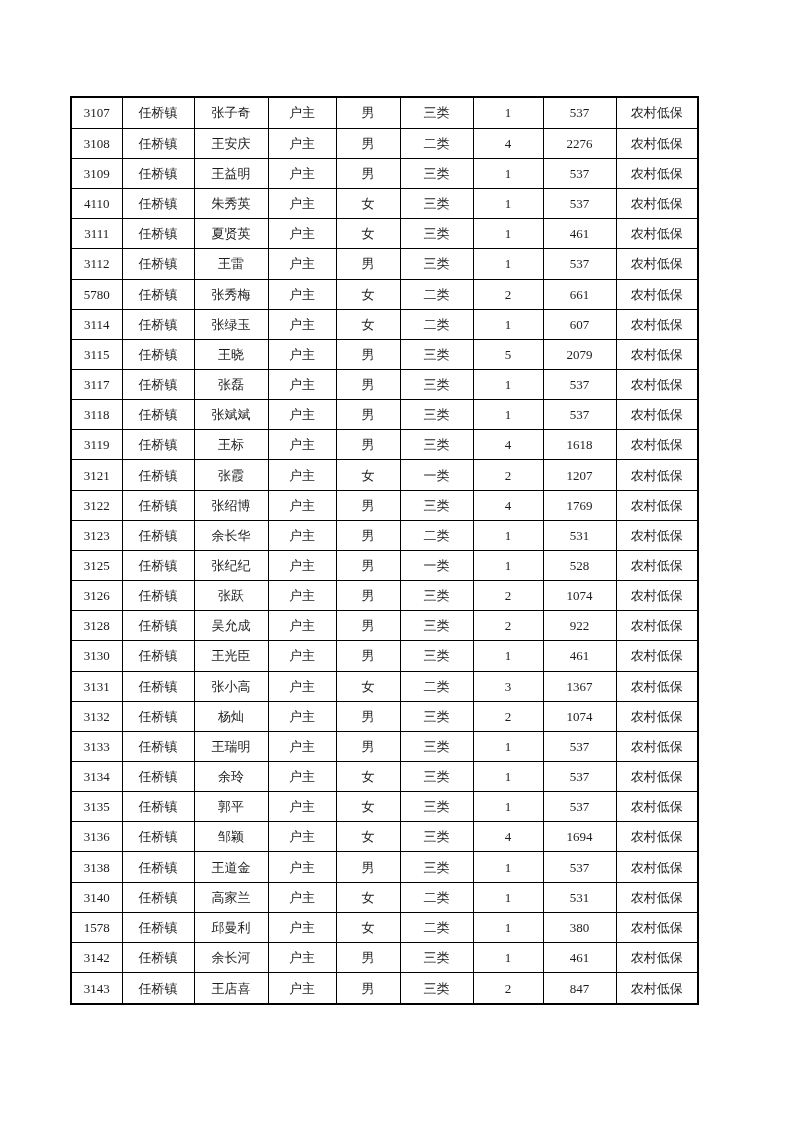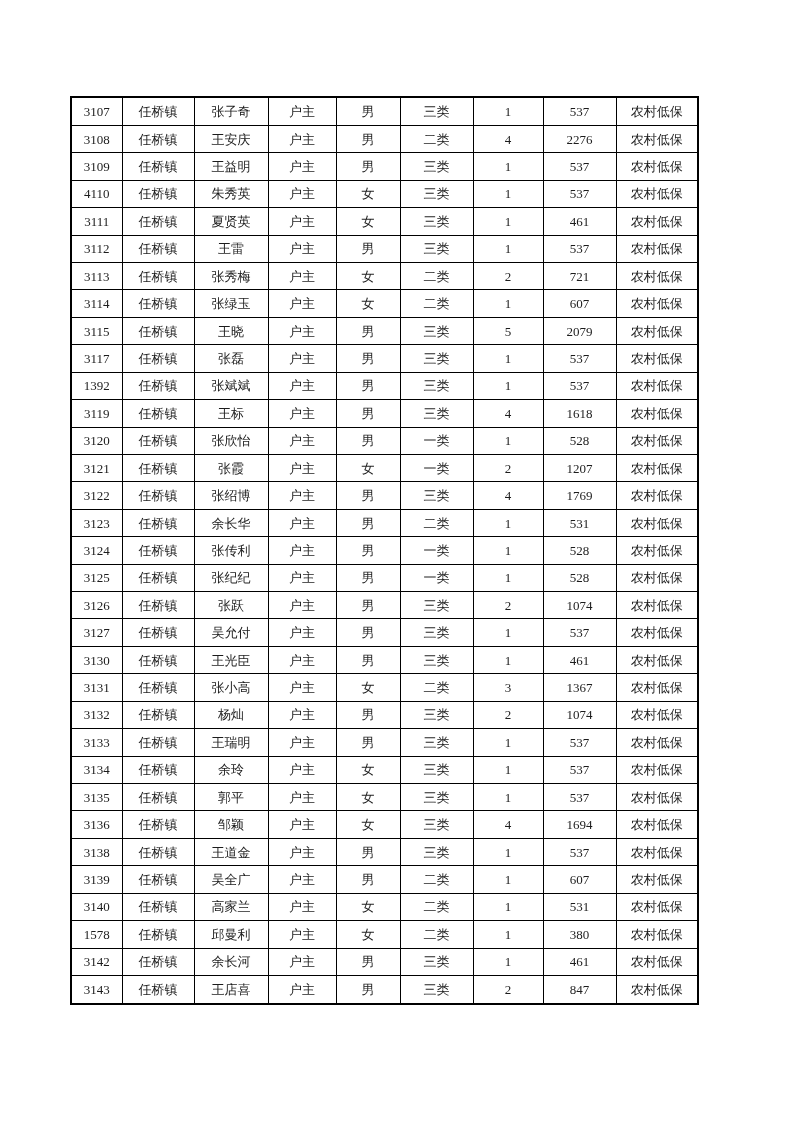--- a/index.html
+++ b/index.html
@@ -123,28 +123,28 @@
           <td>任桥镇</td>
           <td>王雷</td>
           <td>户主</td>
           <td>男</td>
           <td>三类</td>
           <td>1</td>
           <td>537</td>
           <td>农村低保</td>
         </tr>
         <tr>
-          <td>3113</td>
+          <td>5780</td>
           <td>任桥镇</td>
           <td>张秀梅</td>
           <td>户主</td>
           <td>女</td>
           <td>二类</td>
           <td>2</td>
-          <td>721</td>
+          <td>661</td>
           <td>农村低保</td>
         </tr>
         <tr>
           <td>3114</td>
           <td>任桥镇</td>
           <td>张绿玉</td>
           <td>户主</td>
           <td>女</td>
           <td>二类</td>
           <td>1</td>
@@ -167,21 +167,21 @@
           <td>任桥镇</td>
           <td>张磊</td>
           <td>户主</td>
           <td>男</td>
           <td>三类</td>
           <td>1</td>
           <td>537</td>
           <td>农村低保</td>
         </tr>
         <tr>
-          <td>1392</td>
+          <td>3118</td>
           <td>任桥镇</td>
           <td>张斌斌</td>
           <td>户主</td>
           <td>男</td>
           <td>三类</td>
           <td>1</td>
           <td>537</td>
           <td>农村低保</td>
         </tr>
         <tr>
@@ -189,31 +189,20 @@
           <td>任桥镇</td>
           <td>王标</td>
           <td>户主</td>
           <td>男</td>
           <td>三类</td>
           <td>4</td>
           <td>1618</td>
           <td>农村低保</td>
         </tr>
         <tr>
-          <td>3120</td>
-          <td>任桥镇</td>
-          <td>张欣怡</td>
-          <td>户主</td>
-          <td>男</td>
-          <td>一类</td>
-          <td>1</td>
-          <td>528</td>
-          <td>农村低保</td>
-        </tr>
-        <tr>
           <td>3121</td>
           <td>任桥镇</td>
           <td>张霞</td>
           <td>户主</td>
           <td>女</td>
           <td>一类</td>
           <td>2</td>
           <td>1207</td>
           <td>农村低保</td>
         </tr>
@@ -233,61 +222,50 @@
           <td>任桥镇</td>
           <td>余长华</td>
           <td>户主</td>
           <td>男</td>
           <td>二类</td>
           <td>1</td>
           <td>531</td>
           <td>农村低保</td>
         </tr>
         <tr>
-          <td>3124</td>
-          <td>任桥镇</td>
-          <td>张传利</td>
+          <td>3125</td>
+          <td>任桥镇</td>
+          <td>张纪纪</td>
           <td>户主</td>
           <td>男</td>
           <td>一类</td>
           <td>1</td>
           <td>528</td>
           <td>农村低保</td>
         </tr>
         <tr>
-          <td>3125</td>
-          <td>任桥镇</td>
-          <td>张纪纪</td>
-          <td>户主</td>
-          <td>男</td>
-          <td>一类</td>
-          <td>1</td>
-          <td>528</td>
-          <td>农村低保</td>
-        </tr>
-        <tr>
           <td>3126</td>
           <td>任桥镇</td>
           <td>张跃</td>
           <td>户主</td>
           <td>男</td>
           <td>三类</td>
           <td>2</td>
           <td>1074</td>
           <td>农村低保</td>
         </tr>
         <tr>
-          <td>3127</td>
-          <td>任桥镇</td>
-          <td>吴允付</td>
-          <td>户主</td>
-          <td>男</td>
-          <td>三类</td>
-          <td>1</td>
-          <td>537</td>
+          <td>3128</td>
+          <td>任桥镇</td>
+          <td>吴允成</td>
+          <td>户主</td>
+          <td>男</td>
+          <td>三类</td>
+          <td>2</td>
+          <td>922</td>
           <td>农村低保</td>
         </tr>
         <tr>
           <td>3130</td>
           <td>任桥镇</td>
           <td>王光臣</td>
           <td>户主</td>
           <td>男</td>
           <td>三类</td>
           <td>1</td>
@@ -362,31 +340,20 @@
         </tr>
         <tr>
           <td>3138</td>
           <td>任桥镇</td>
           <td>王道金</td>
           <td>户主</td>
           <td>男</td>
           <td>三类</td>
           <td>1</td>
           <td>537</td>
-          <td>农村低保</td>
-        </tr>
-        <tr>
-          <td>3139</td>
-          <td>任桥镇</td>
-          <td>吴全广</td>
-          <td>户主</td>
-          <td>男</td>
-          <td>二类</td>
-          <td>1</td>
-          <td>607</td>
           <td>农村低保</td>
         </tr>
         <tr>
           <td>3140</td>
           <td>任桥镇</td>
           <td>高家兰</td>
           <td>户主</td>
           <td>女</td>
           <td>二类</td>
           <td>1</td>

